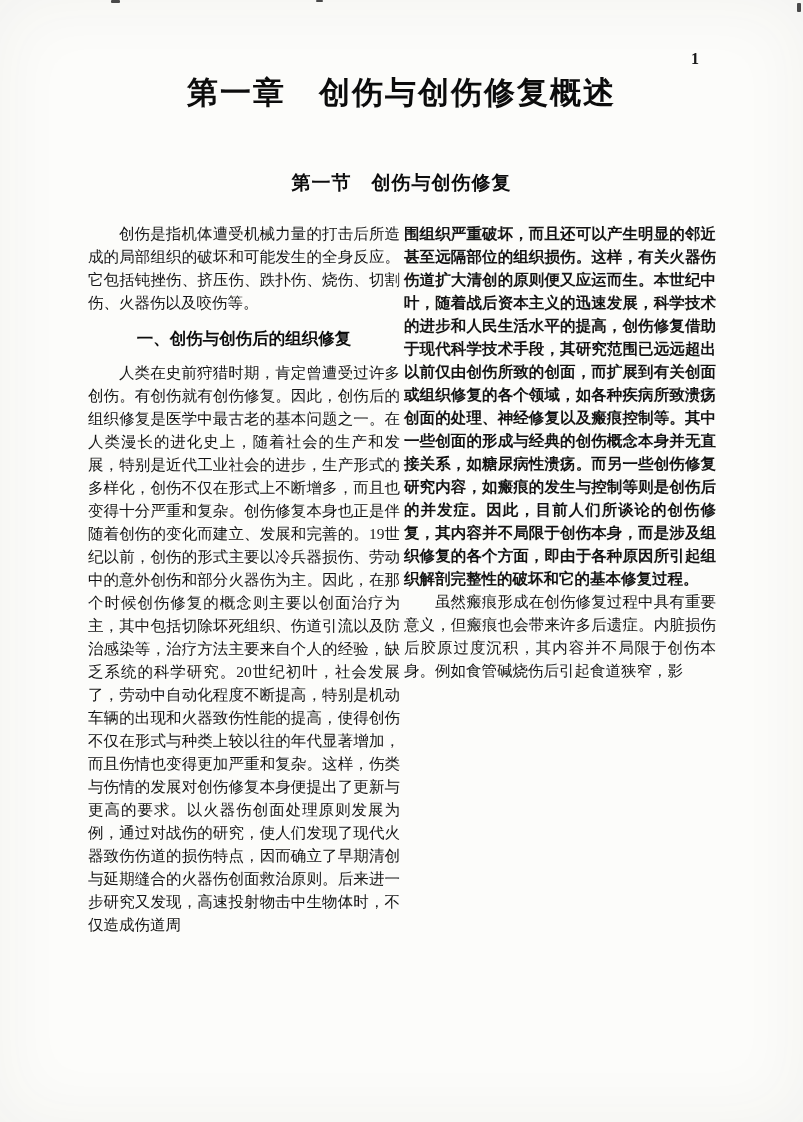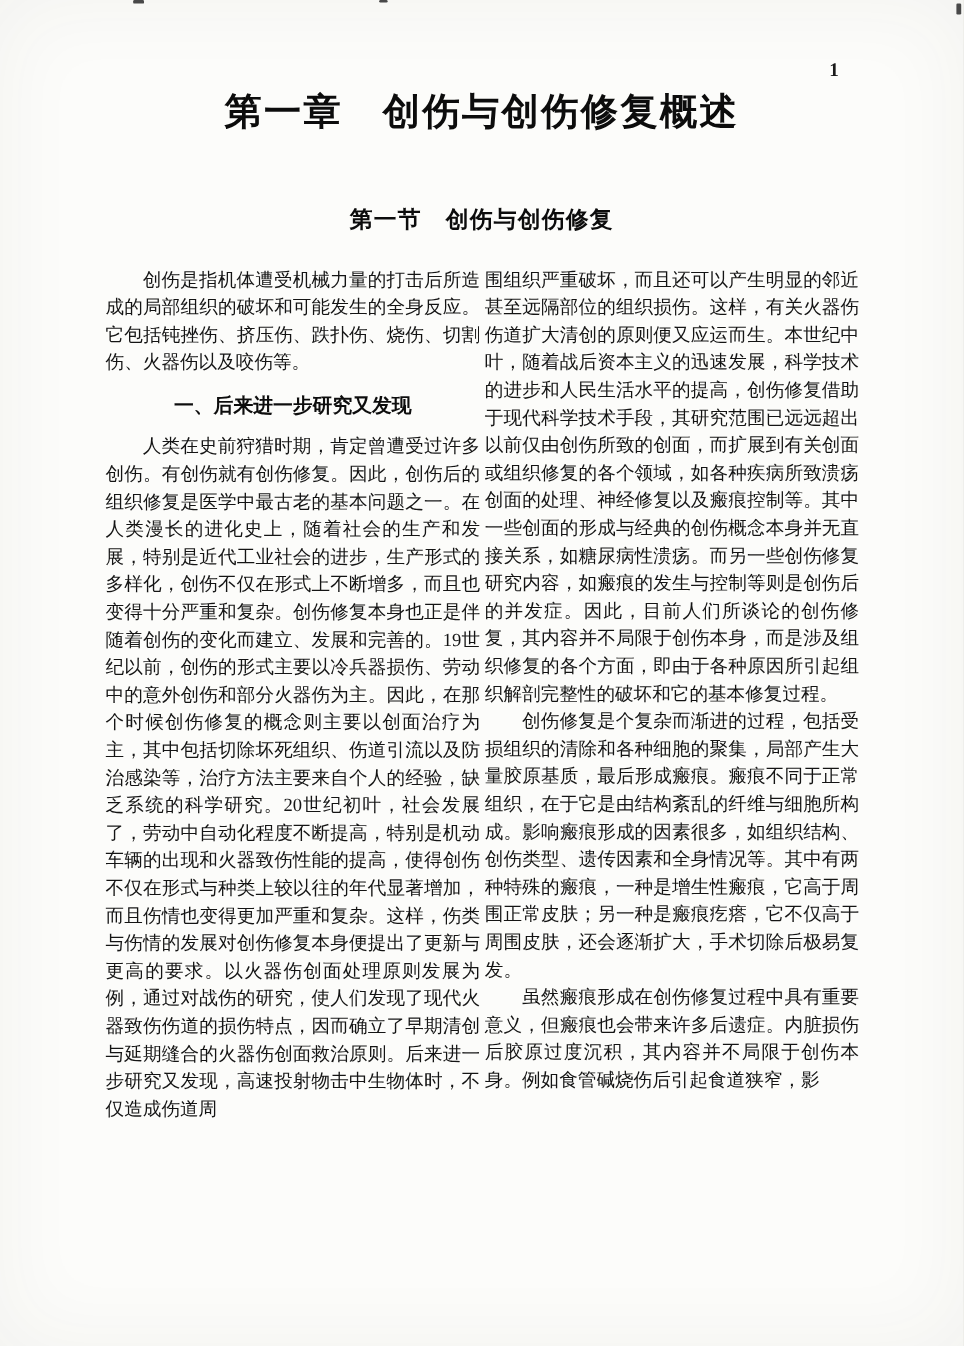--- a/index.html
+++ b/index.html
@@ -57,21 +57,21 @@
     min-width: 0;
     font-family: "Liberation Serif", "DejaVu Serif", serif;
     font-size: 15.5px;
     line-height: 23px;
     text-align: justify;
     text-justify: inter-ideograph;
     color: #141414;
   }
   .col p { margin: 0; }
   p.indent { text-indent: 2em; }
-  p.no-indent { text-indent: 0; }
+  p.no-indent { text-indent: 0; font-weight: bold; }
   .subheading {
     margin: 13px 0 11px;
     text-align: center;
     font-family: "Liberation Sans", "DejaVu Sans", sans-serif;
     font-size: 16.5px;
     font-weight: 700;
     color: #0d0d0d;
   }
   .speck {
     position: absolute;
@@ -95,25 +95,24 @@
   <div class="page-number">1</div>
 
   <h1 class="chapter-title">第一章　创伤与创伤修复概述</h1>
 
   <h2 class="section-title">第一节　创伤与创伤修复</h2>
 
   <div class="columns">
 
     <div class="col">
       <p class="indent">创伤是指机体遭受机械力量的打击后所造成的局部组织的破坏和可能发生的全身反应。它包括钝挫伤、挤压伤、跌扑伤、烧伤、切割伤、火器伤以及咬伤等。</p>
-      <h3 class="subheading">一、后来进一步研究又发现</h3>
+      <h3 class="subheading">一、创伤与创伤后的组织修复</h3>
       <p class="indent">人类在史前狩猎时期，肯定曾遭受过许多创伤。有创伤就有创伤修复。因此，创伤后的组织修复是医学中最古老的基本问题之一。在人类漫长的进化史上，随着社会的生产和发展，特别是近代工业社会的进步，生产形式的多样化，创伤不仅在形式上不断增多，而且也变得十分严重和复杂。创伤修复本身也正是伴随着创伤的变化而建立、发展和完善的。19世纪以前，创伤的形式主要以冷兵器损伤、劳动中的意外创伤和部分火器伤为主。因此，在那个时候创伤修复的概念则主要以创面治疗为主，其中包括切除坏死组织、伤道引流以及防治感染等，治疗方法主要来自个人的经验，缺乏系统的科学研究。20世纪初叶，社会发展了，劳动中自动化程度不断提高，特别是机动车辆的出现和火器致伤性能的提高，使得创伤不仅在形式与种类上较以往的年代显著增加，而且伤情也变得更加严重和复杂。这样，伤类与伤情的发展对创伤修复本身便提出了更新与更高的要求。以火器伤创面处理原则发展为例，通过对战伤的研究，使人们发现了现代火器致伤伤道的损伤特点，因而确立了早期清创与延期缝合的火器伤创面救治原则。后来进一步研究又发现，高速投射物击中生物体时，不仅造成伤道周</p>
     </div>
 
     <div class="col">
       <p class="no-indent">围组织严重破坏，而且还可以产生明显的邻近甚至远隔部位的组织损伤。这样，有关火器伤伤道扩大清创的原则便又应运而生。本世纪中叶，随着战后资本主义的迅速发展，科学技术的进步和人民生活水平的提高，创伤修复借助于现代科学技术手段，其研究范围已远远超出以前仅由创伤所致的创面，而扩展到有关创面或组织修复的各个领域，如各种疾病所致溃疡创面的处理、神经修复以及瘢痕控制等。其中一些创面的形成与经典的创伤概念本身并无直接关系，如糖尿病性溃疡。而另一些创伤修复研究内容，如瘢痕的发生与控制等则是创伤后的并发症。因此，目前人们所谈论的创伤修复，其内容并不局限于创伤本身，而是涉及组织修复的各个方面，即由于各种原因所引起组织解剖完整性的破坏和它的基本修复过程。</p>
-      <p class="indent">创伤修复是个复杂而渐进的过程，包括受损组织的清除和各种细胞的聚集，局部产生大量胶原基质，最后形成瘢痕。瘢痕不同于正常组织，在于它是由结构紊乱的纤维与细胞所构成。影响瘢痕形成的因素很多，如组织结构、创伤类型、遗传因素和全身情况等。其中有两种特殊的瘢痕，一种是增生性瘢痕，它高于周围正常皮肤；另一种是瘢痕疙瘩，它不仅高于周围皮肤，还会逐渐扩大，手术切除后极易复发。</p>
       <p class="indent">虽然瘢痕形成在创伤修复过程中具有重要意义，但瘢痕也会带来许多后遗症。内脏损伤后胶原过度沉积，其内容并不局限于创伤本身。例如食管碱烧伤后引起食道狭窄，影</p>
     </div>
 
   </div>
 
 </div>
 
 </body></html>

